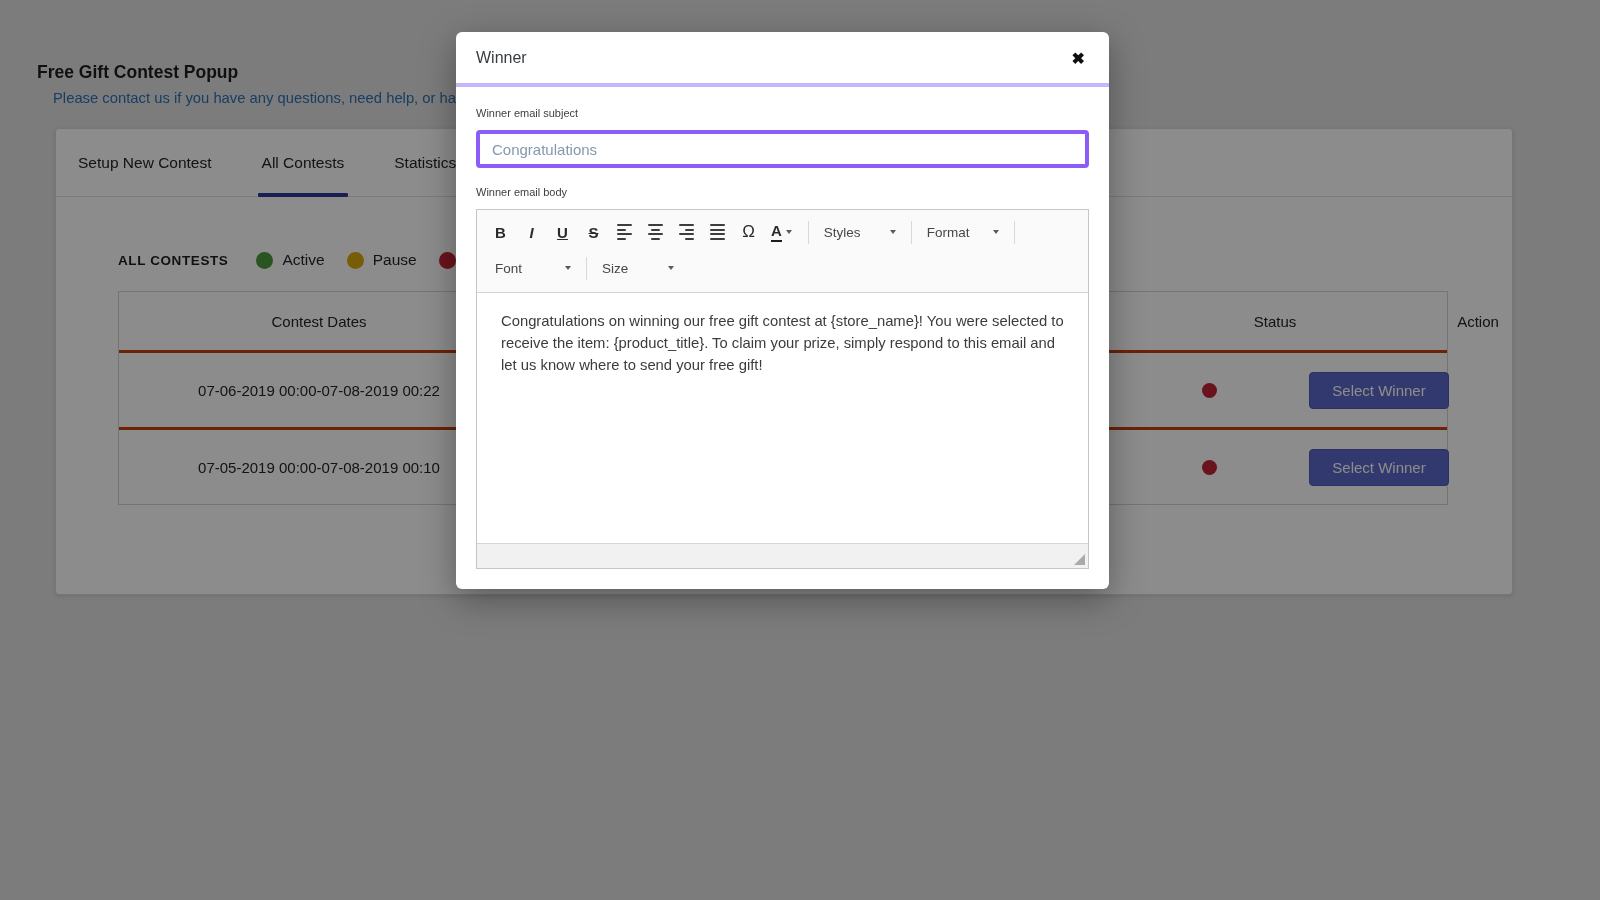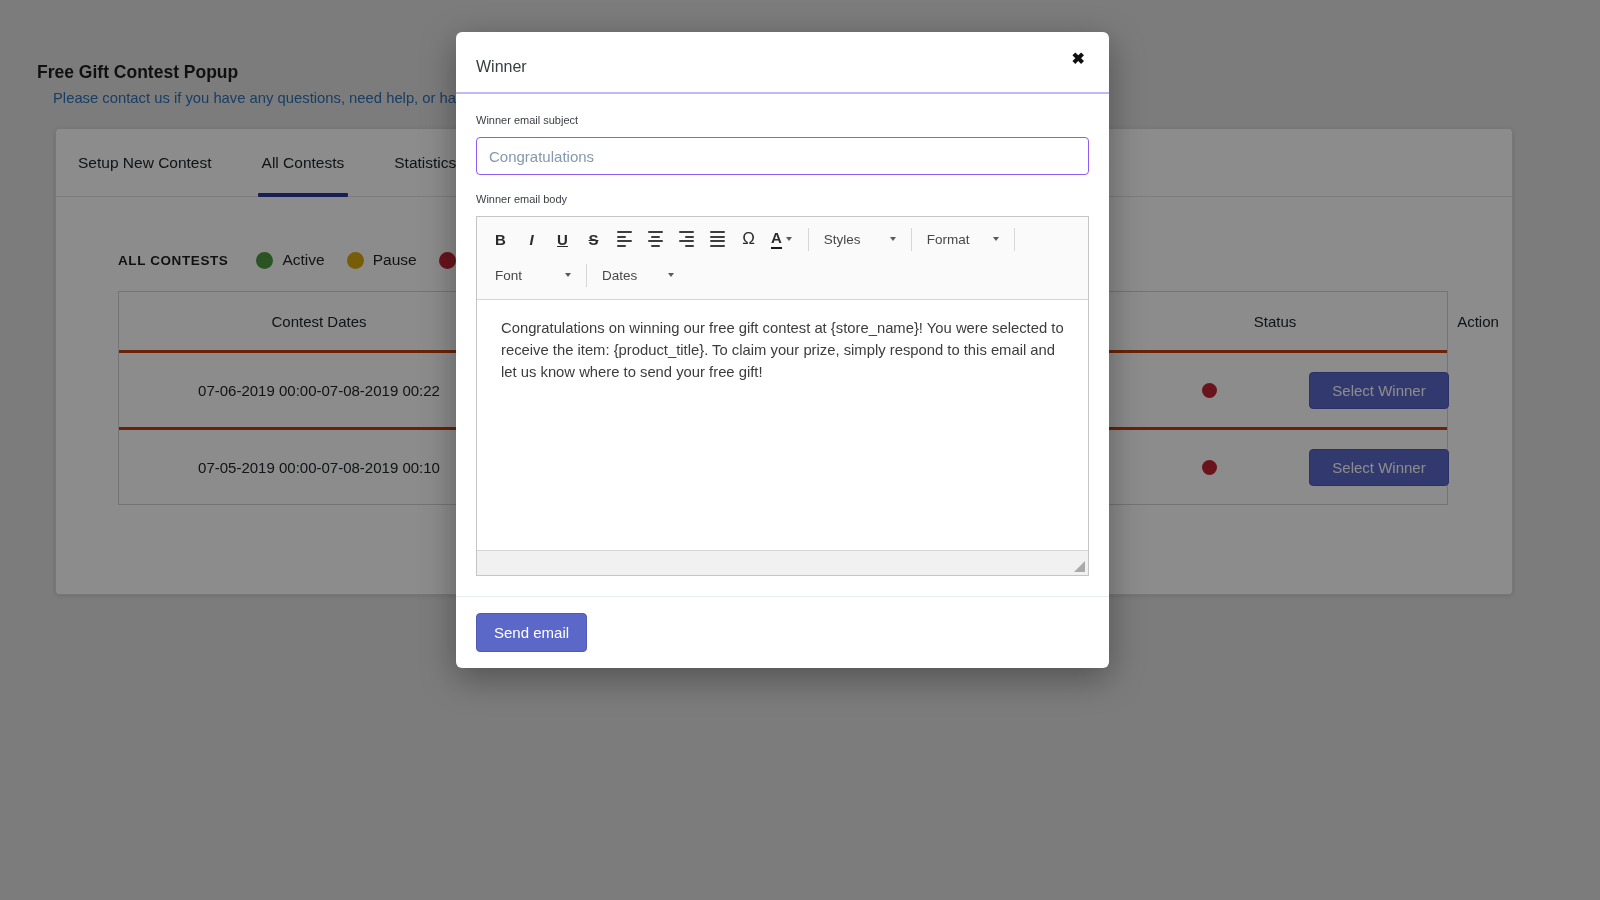--- a/index.html
+++ b/index.html
@@ -64,33 +64,33 @@
   }
 
   
   .backdrop { position:absolute; inset:0; background:rgba(0,0,0,0.45); z-index:50; }
   .modal {
     position:absolute; left:456px; top:32px; width:653px; z-index:100;
     background:#fff; border-radius:6px;
     box-shadow:0 10px 35px rgba(0,0,0,0.35);
   }
   .modal-header {
-    position:relative; padding:26px 20px 16px 20px; border-bottom:2px solid #c4b5fd;
+    position:relative; padding:17px 20px 16px 20px; border-bottom:4px solid #c4b5fd;
   }
   .modal-title { font-size:16px; color:#383d41; }
   .modal-close {
     position:absolute; right:18px; top:13px;
     background:none; border:none; cursor:pointer;
     font-size:16px; font-weight:700; color:#101010; line-height:1;
     padding:6px; font-family:inherit;
   }
   .modal-body { padding:20px; }
   .field-label { font-size:11px; color:#3a3f44; margin-bottom:11px; }
   .subject-input {
-    width:100%; height:38px; border:1px solid #8b5cf6; border-radius:4px;
+    width:100%; height:38px; border:4px solid #8b5cf6; border-radius:4px;
     padding:0 12px; font-size:15px; font-family:inherit; color:#3a3f44; outline:none;
   }
   .subject-input::placeholder { color:#8499ad; opacity:1; }
   .gap18 { height:18px; }
 
   
   .editor { border:1px solid #c5c5c5; }
   .toolbar { background:#fafafa; border-bottom:1px solid #d6d6d6; padding:4px 10px 6px 10px; }
   .tb-row { display:flex; align-items:center; height:36px; }
   .tb-btn {
@@ -269,28 +269,25 @@
           </button>
           <span class="tb-sep"></span>
         </div>
         <div class="tb-row">
           <button class="combo font-combo">
             <span>Font</span>
             <span class="arrow-down"></span>
           </button>
           <span class="tb-sep"></span>
           <button class="combo">
-            <span>Dates</span>
+            <span>Size</span>
             <span class="arrow-down"></span>
           </button>
         </div>
       </div>
       <div class="editor-content" contenteditable="true" style="">Congratulations on winning our free gift contest at {store_name}! You were selected to receive the item: {product_title}. To claim your prize, simply respond to this email and let us know where to send your free gift!</div>
       <div class="editor-footer">
         <span class="resize-handle"></span>
       </div>
     </div>
   </div>
 
-  <div class="modal-footer">
-    <button class="btn-send">Send email</button>
-  </div>
 </div>
 
 </body></html>

